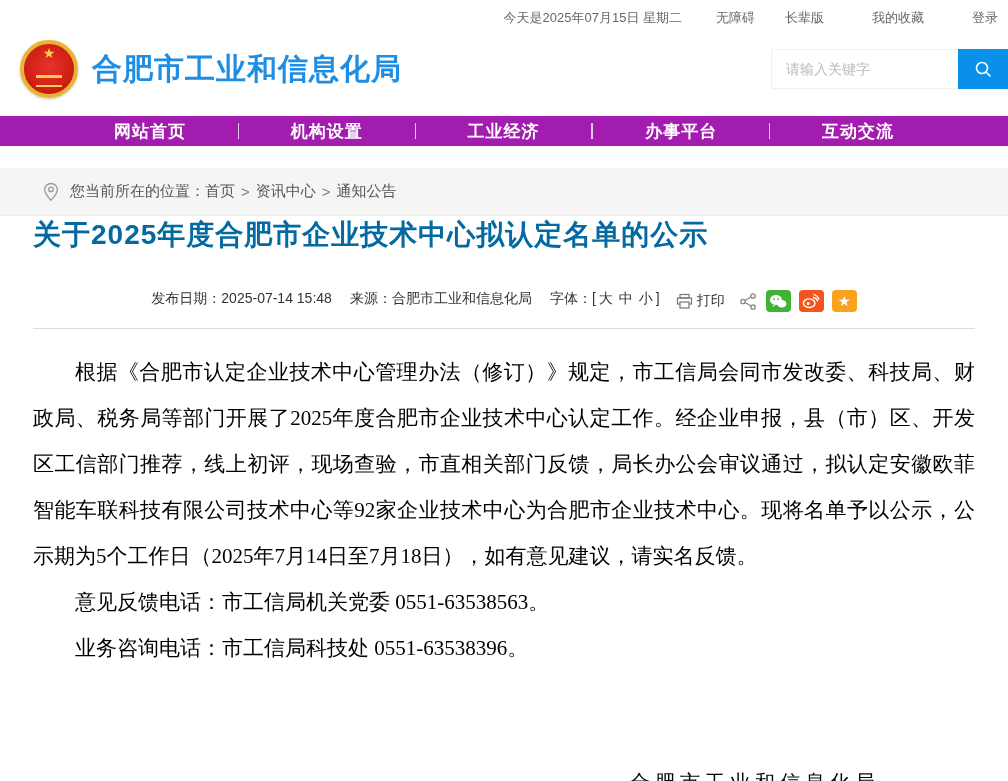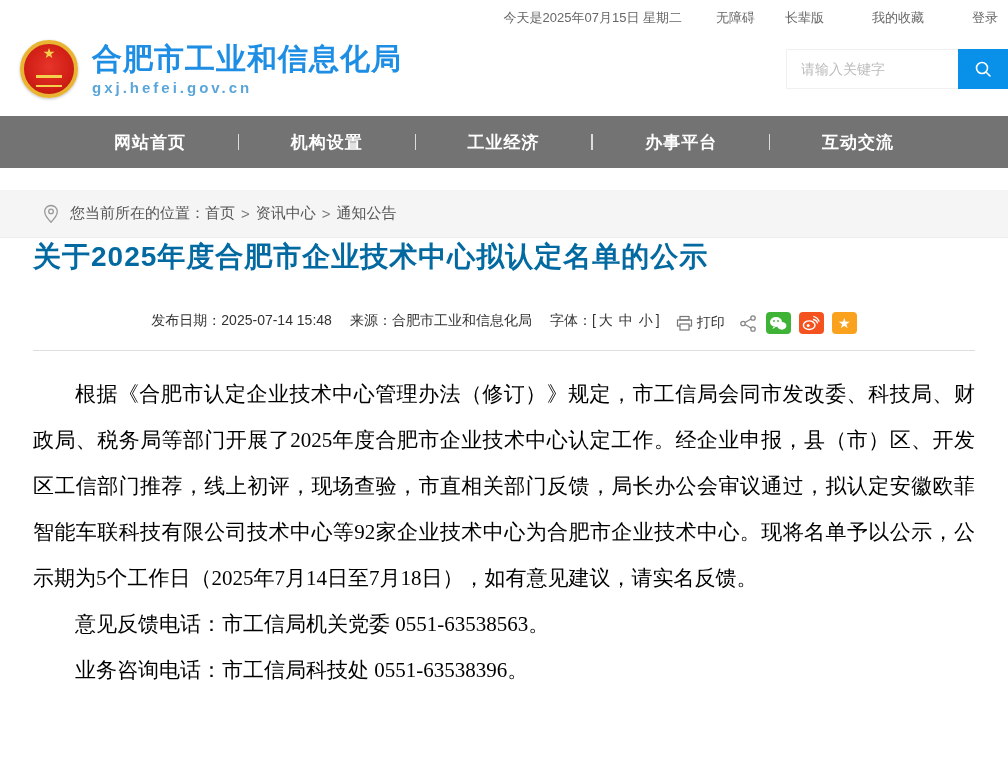--- a/index.html
+++ b/index.html
@@ -15,26 +15,26 @@
 
   
   .header { height:78px; display:flex; align-items:center; padding-left:20px; }
   .emblem { width:58px; height:58px; border-radius:50%; background:radial-gradient(circle at 50% 45%, #e8342a 0%, #d01f16 60%, #a81208 100%); border:4px solid #e8b431; position:relative; flex-shrink:0; box-shadow:0 1px 3px rgba(0,0,0,.25); }
   .emblem .star { position:absolute; top:2px; left:50%; transform:translateX(-50%); color:#f5d04a; font-size:14px; line-height:1; }
   .emblem .gate { position:absolute; bottom:7px; left:50%; transform:translateX(-50%); width:26px; height:12px; border-top:3px solid #f5d04a; border-bottom:2px solid #f5d04a; }
   .site-titles { margin-left:14px; }
   .site-title { font-size:30px; font-weight:bold; color:#1e8ee4; letter-spacing:1px; line-height:1.15; }
   .site-url { font-size:15px; font-weight:bold; color:#5aa6da; letter-spacing:3px; margin-top:3px; }
   .search { margin-left:auto; display:flex; align-items:center; height:40px; }
-  .search-input { width:172px; height:40px; border:1px solid #f0f0f0; border-right:none; padding:0 14px; font-size:14px; color:#333; outline:none; font-family:inherit; }
+  .search-input { width:187px; height:40px; border:1px solid #f0f0f0; border-right:none; padding:0 14px; font-size:14px; color:#333; outline:none; font-family:inherit; }
   .search-input::placeholder { color:#bbb; }
   .search-btn { width:50px; height:40px; background:#0990e9; border:none; cursor:pointer; display:flex; align-items:center; justify-content:center; }
 
   
-  .nav { margin-top:8px; height:52px; background:#737373; display:flex; align-items:center; padding:0 62px; }
+  .nav { margin-top:8px; height:30px; background:#a21caf; display:flex; align-items:center; padding:0 62px; }
   .nav-item { flex:1; text-align:center; color:#fff; font-size:17px; font-weight:bold; letter-spacing:1px; cursor:pointer; }
   .nav-sep { width:1px; height:16px; background:rgba(255,255,255,.75); }
 
   
   .crumb-gap { height:22px; }
   .crumbbar { height:48px; background:#f5f5f5; border-bottom:1px solid #ececec; display:flex; align-items:center; padding:0 42px; font-size:15px; color:#555; }
   .crumb-pin { margin-right:10px; display:flex; align-items:center; }
   .crumb-link { color:#555; cursor:pointer; }
   .crumb-sep { margin:0 6px; color:#777; }
 
@@ -72,21 +72,20 @@
     <span class="tb-item tb-group-gap">登录</span>
   </div>
 
   <div class="header">
     <div class="emblem">
       <span class="star">★</span>
       <span class="gate"></span>
     </div>
     <div class="site-titles">
       <div class="site-title">合肥市工业和信息化局</div>
-      <div class="site-url">gxj.hefei.gov.cn</div>
     </div>
     <div class="search">
       <input class="search-input" type="text" placeholder="请输入关键字" style="">
       <button class="search-btn">
         <span style="display:flex">
           <svg width="20" height="20" viewBox="0 0 20 20">
               <circle cx="9" cy="9" r="5.5" fill="none" stroke="#fff" stroke-width="1.6"></circle>
               <line x1="13.2" y1="13.2" x2="17" y2="17" stroke="#fff" stroke-width="1.6" stroke-linecap="round"></line>
             </svg>
         </span>

